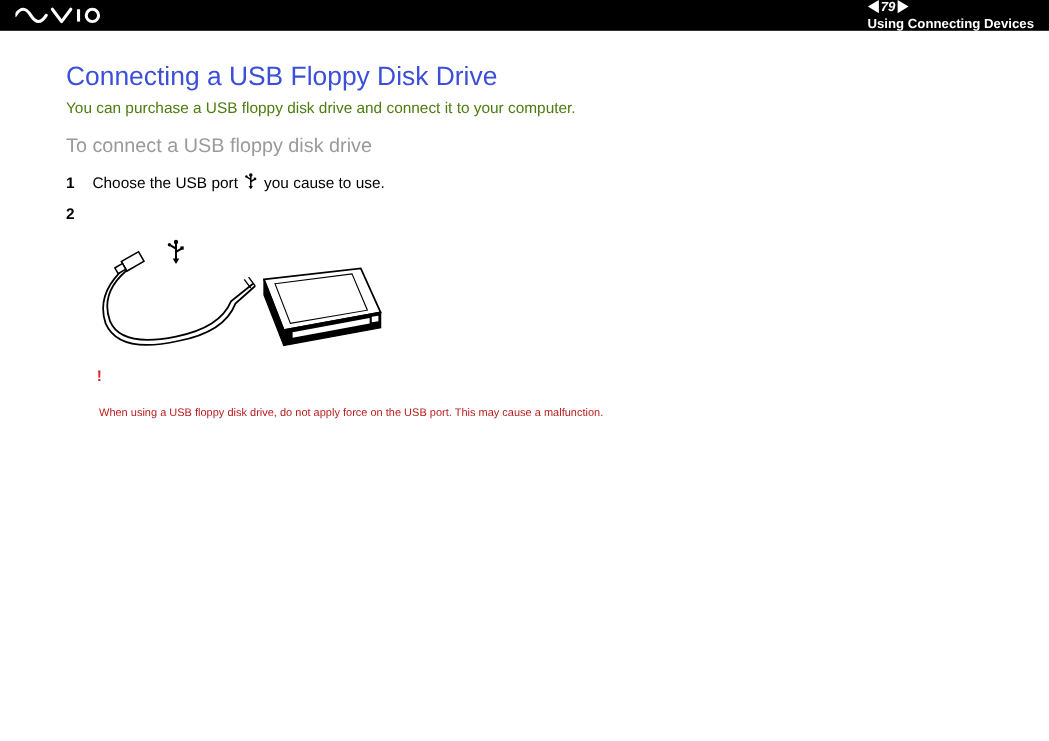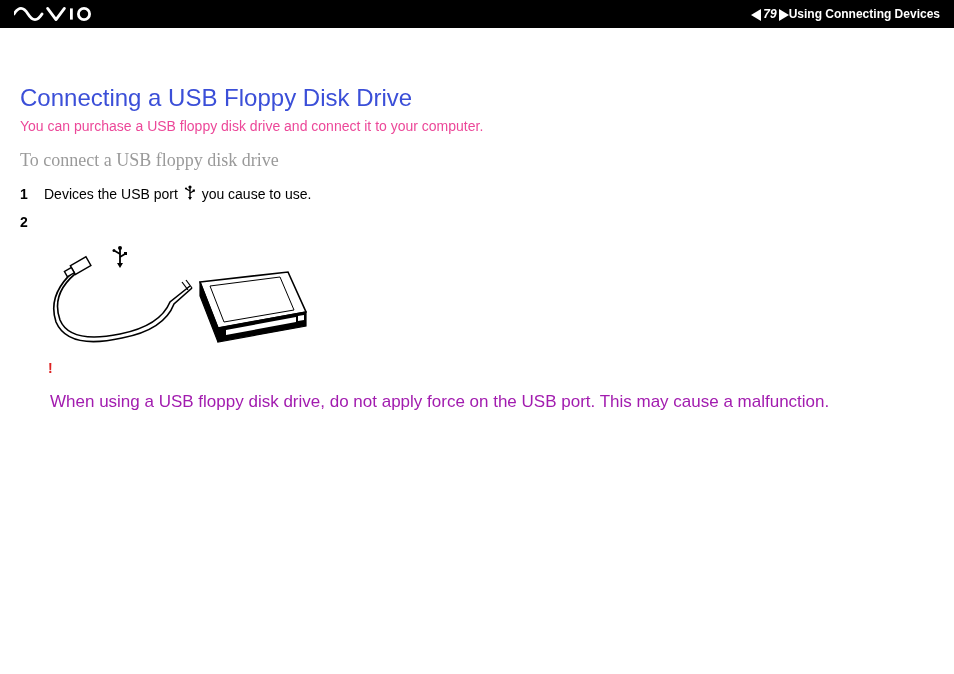--- a/index.html
+++ b/index.html
@@ -5,33 +5,33 @@
   html,body{margin:0;padding:0;background:#fff;font-family:Arial,Helvetica,sans-serif;}
   .page{width:954px;height:674px;position:relative;box-sizing:border-box;}
   .topbar{background:#000;color:#fff;height:28px;display:flex;align-items:center;justify-content:space-between;padding:0 14px;}
   .logo{display:flex;align-items:center;gap:1px;}
   .logo svg{height:16px;}
   .pg-nav{display:flex;align-items:center;gap:2px;font-weight:bold;font-size:12px;font-style:italic;}
   .arrow{width:0;height:0;border-top:6px solid transparent;border-bottom:6px solid transparent;}
   .arrow.left{border-right:10px solid #fff;}
   .arrow.right{border-left:10px solid #fff;}
   .section-label{font-weight:bold;font-size:12px;margin-top:2px;}
-  .content{padding:28px 40px 0 20px;margin-top:28px;}
+  .content{padding:28px 40px 0 60px;}
   h1{color:#3b4fd8;font-weight:normal;font-size:24px;margin:0 0 6px 0;}
-  .intro{font-size:14px;margin:0 0 16px 0;color:#ec4899;}
-  h2{color:#9a9a9a;font-weight:normal;font-size:18px;margin:0 0 14px 0;font-family:Liberation Serif, serif;}
+  .intro{font-size:14px;margin:0 0 16px 0;color:#4d7c0f;}
+  h2{color:#9a9a9a;font-weight:normal;font-size:18px;margin:0 0 14px 0;}
   ol.steps{list-style:none;padding:0;margin:0 0 10px 0;}
   ol.steps li{display:flex;font-size:14px;margin-bottom:6px;line-height:1.4;}
   ol.steps li .num{font-weight:bold;width:24px;flex:0 0 24px;}
   .usb-inline{display:inline-block;vertical-align:-2px;margin:0 2px;}
   .illus{margin:6px 0 10px 30px;}
   .warn{display:flex;margin-left:30px;margin-top:4px;}
   .bang{color:#d22;font-weight:bold;font-size:14px;width:0;position:relative;left:-2px;top:-16px;}
-  .warn-text{font-size:17px;color:#a21caf;font-family:Arial,Helvetica,sans-serif;}
-  .tb-right-col{display:flex;flex-direction:row;align-items:flex-end;line-height:1.1;}
+  .warn-text{font-size:10px;color:#b91c1c;font-family:Arial,Helvetica,sans-serif;}
+  .tb-right-col{display:flex;flex-direction:column;align-items:flex-start;line-height:1.1;}
 </style>
 </head>
 <body>
 
 <div class="page">
 
   <div class="topbar">
     <div class="logo" aria-label="VAIO">
       <svg viewBox="0 0 120 20" width="84">
         <path d="M0 10 Q10 -6 20 10 Q30 26 40 10" stroke="#fff" stroke-width="4" fill="none" stroke-linecap="round"></path>
@@ -52,21 +52,21 @@
 
   <div class="content">
     <h1>Connecting a USB Floppy Disk Drive</h1>
     <p class="intro">You can purchase a USB floppy disk drive and connect it to your computer.</p>
     <h2>To connect a USB floppy disk drive</h2>
 
     <ol class="steps">
       <li>
         <span class="num">1</span>
         <span>
-          <span>Devices the USB port </span>
+          <span>Choose the USB port </span>
           <span class="usb-inline">
             <svg width="12" height="16" viewBox="0 0 12 16">
               <circle cx="6" cy="2" r="1.6" fill="#000"></circle>
               <line x1="6" y1="2" x2="6" y2="14" stroke="#000" stroke-width="1.4"></line>
               <path d="M6 6 L2.5 4" stroke="#000" stroke-width="1.4" fill="none"></path>
               <circle cx="2" cy="3.5" r="1.1" fill="#000"></circle>
               <path d="M6 8 L9.5 6" stroke="#000" stroke-width="1.4" fill="none"></path>
               <rect x="8.7" y="4.5" width="2.2" height="2.2" fill="#000"></rect>
               <path d="M4 12 L6 15 L8 12 Z" fill="#000"></path>
             </svg>

